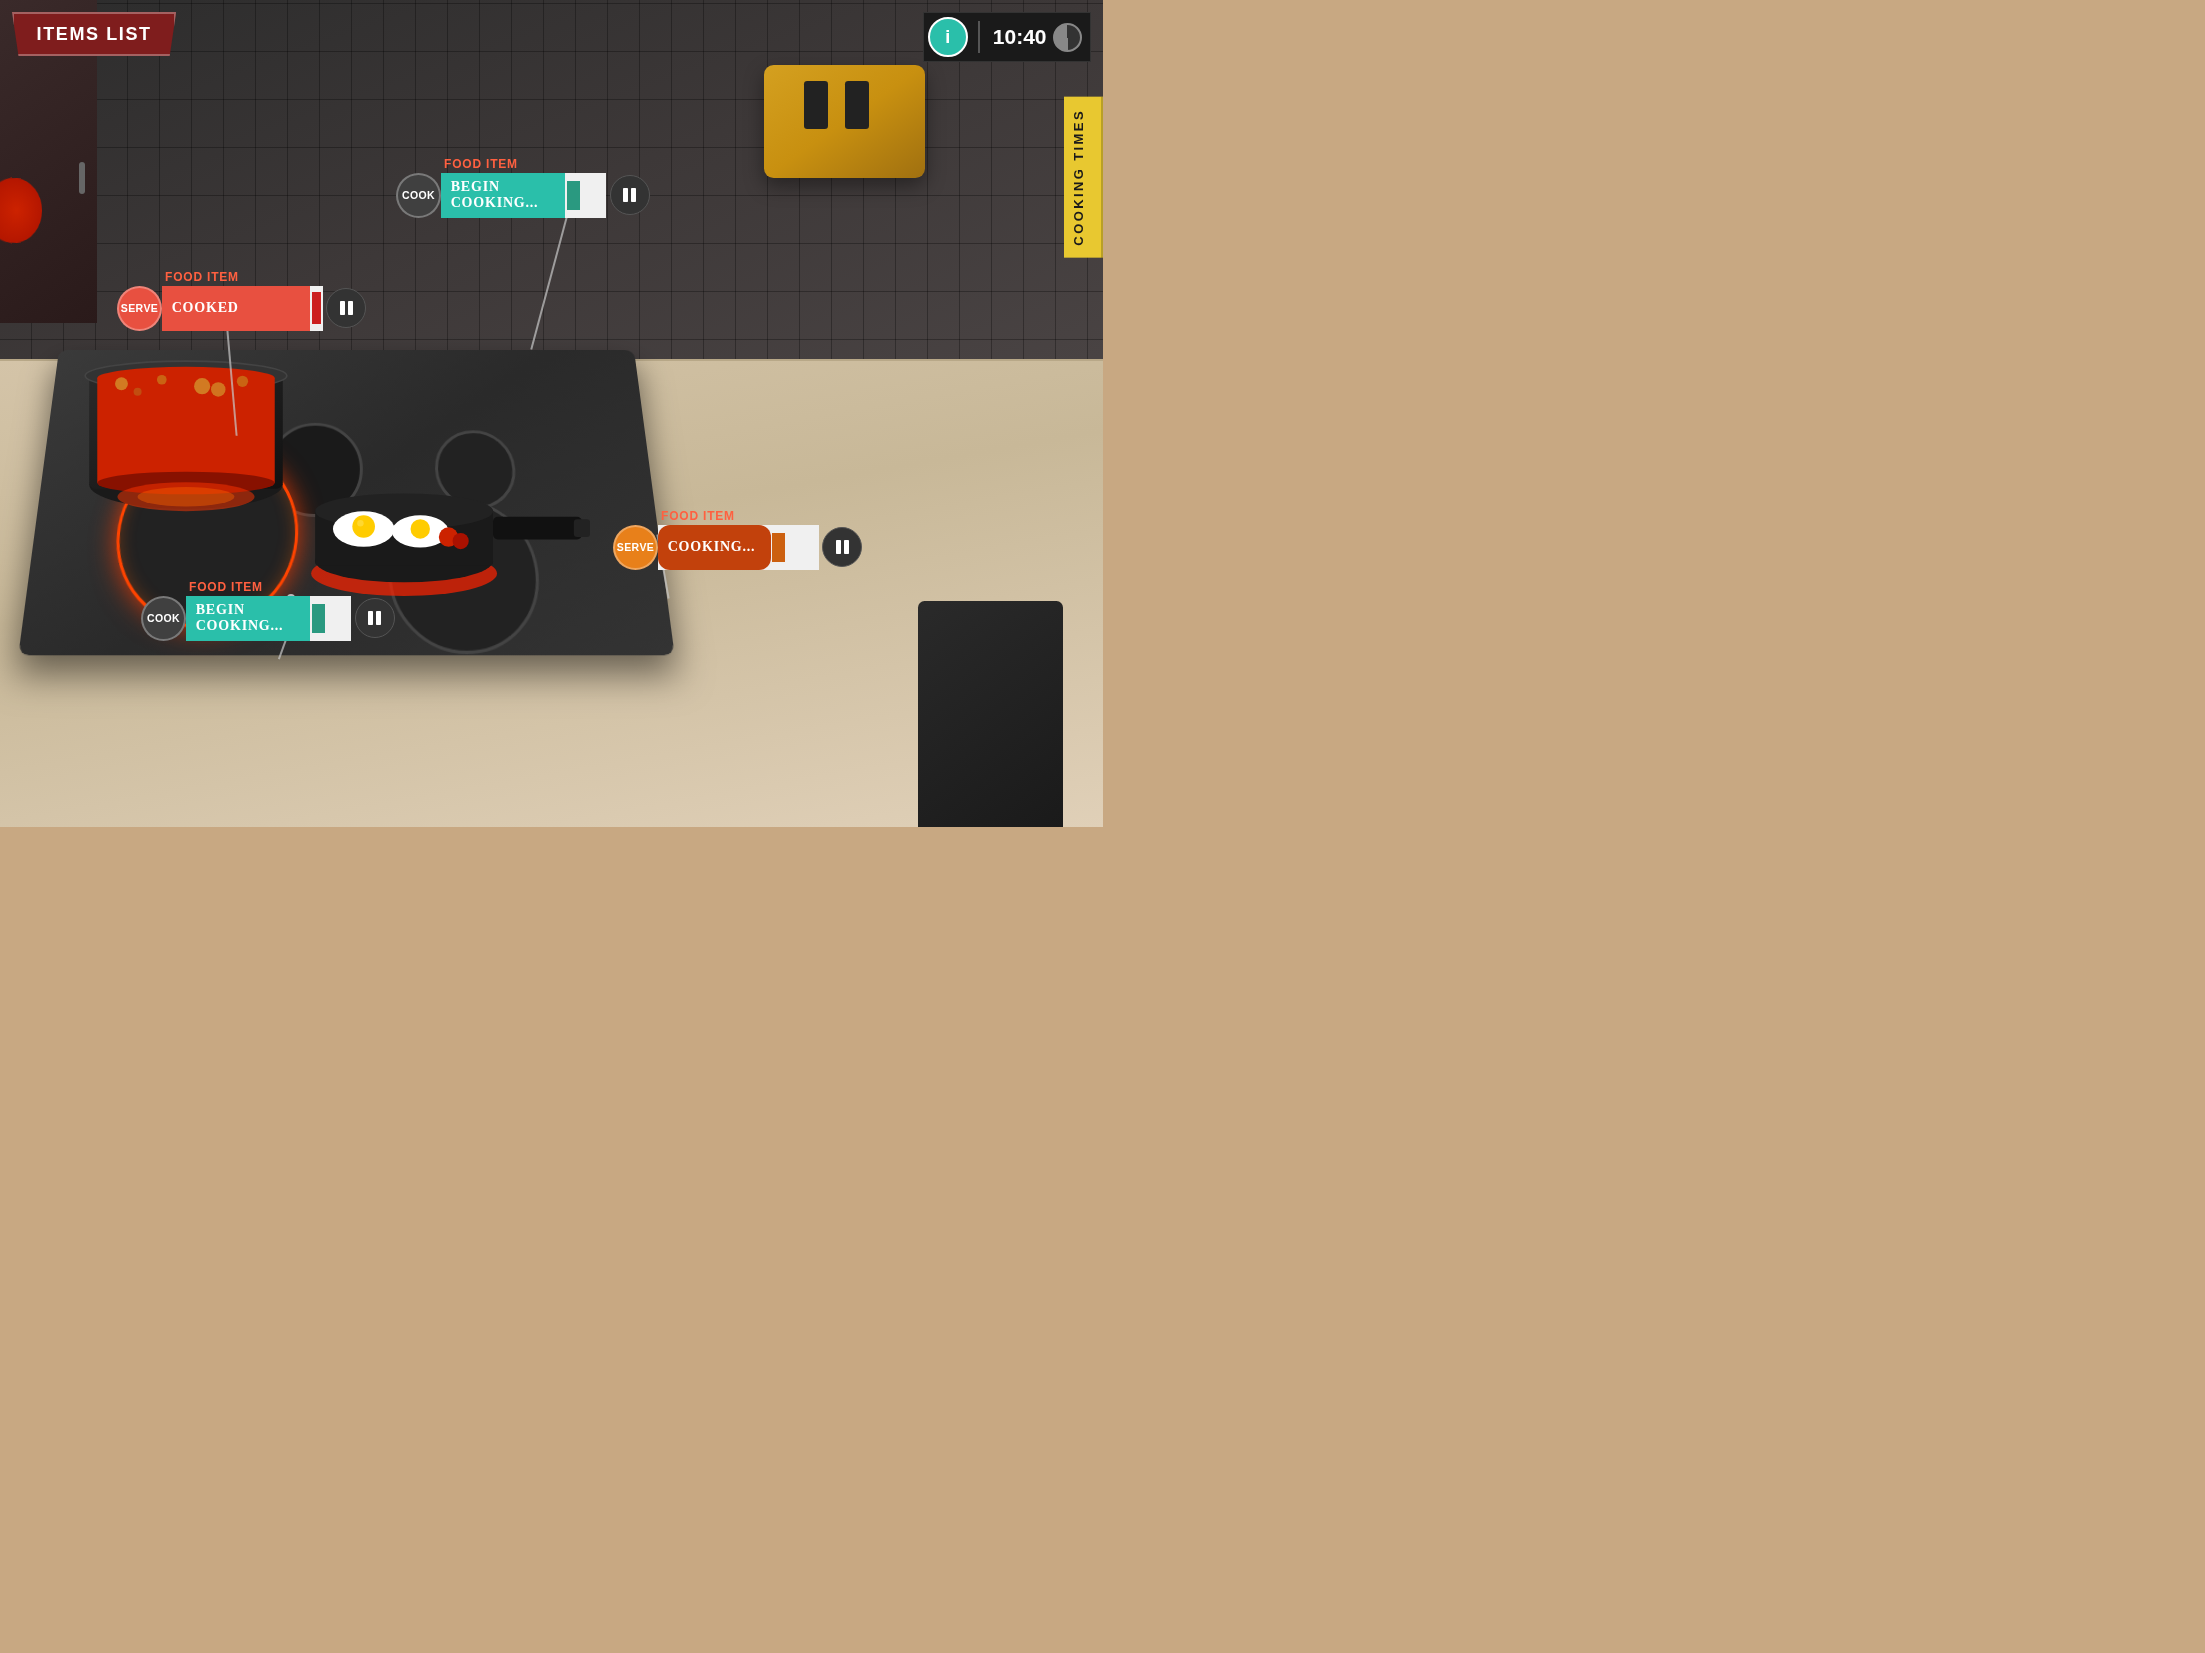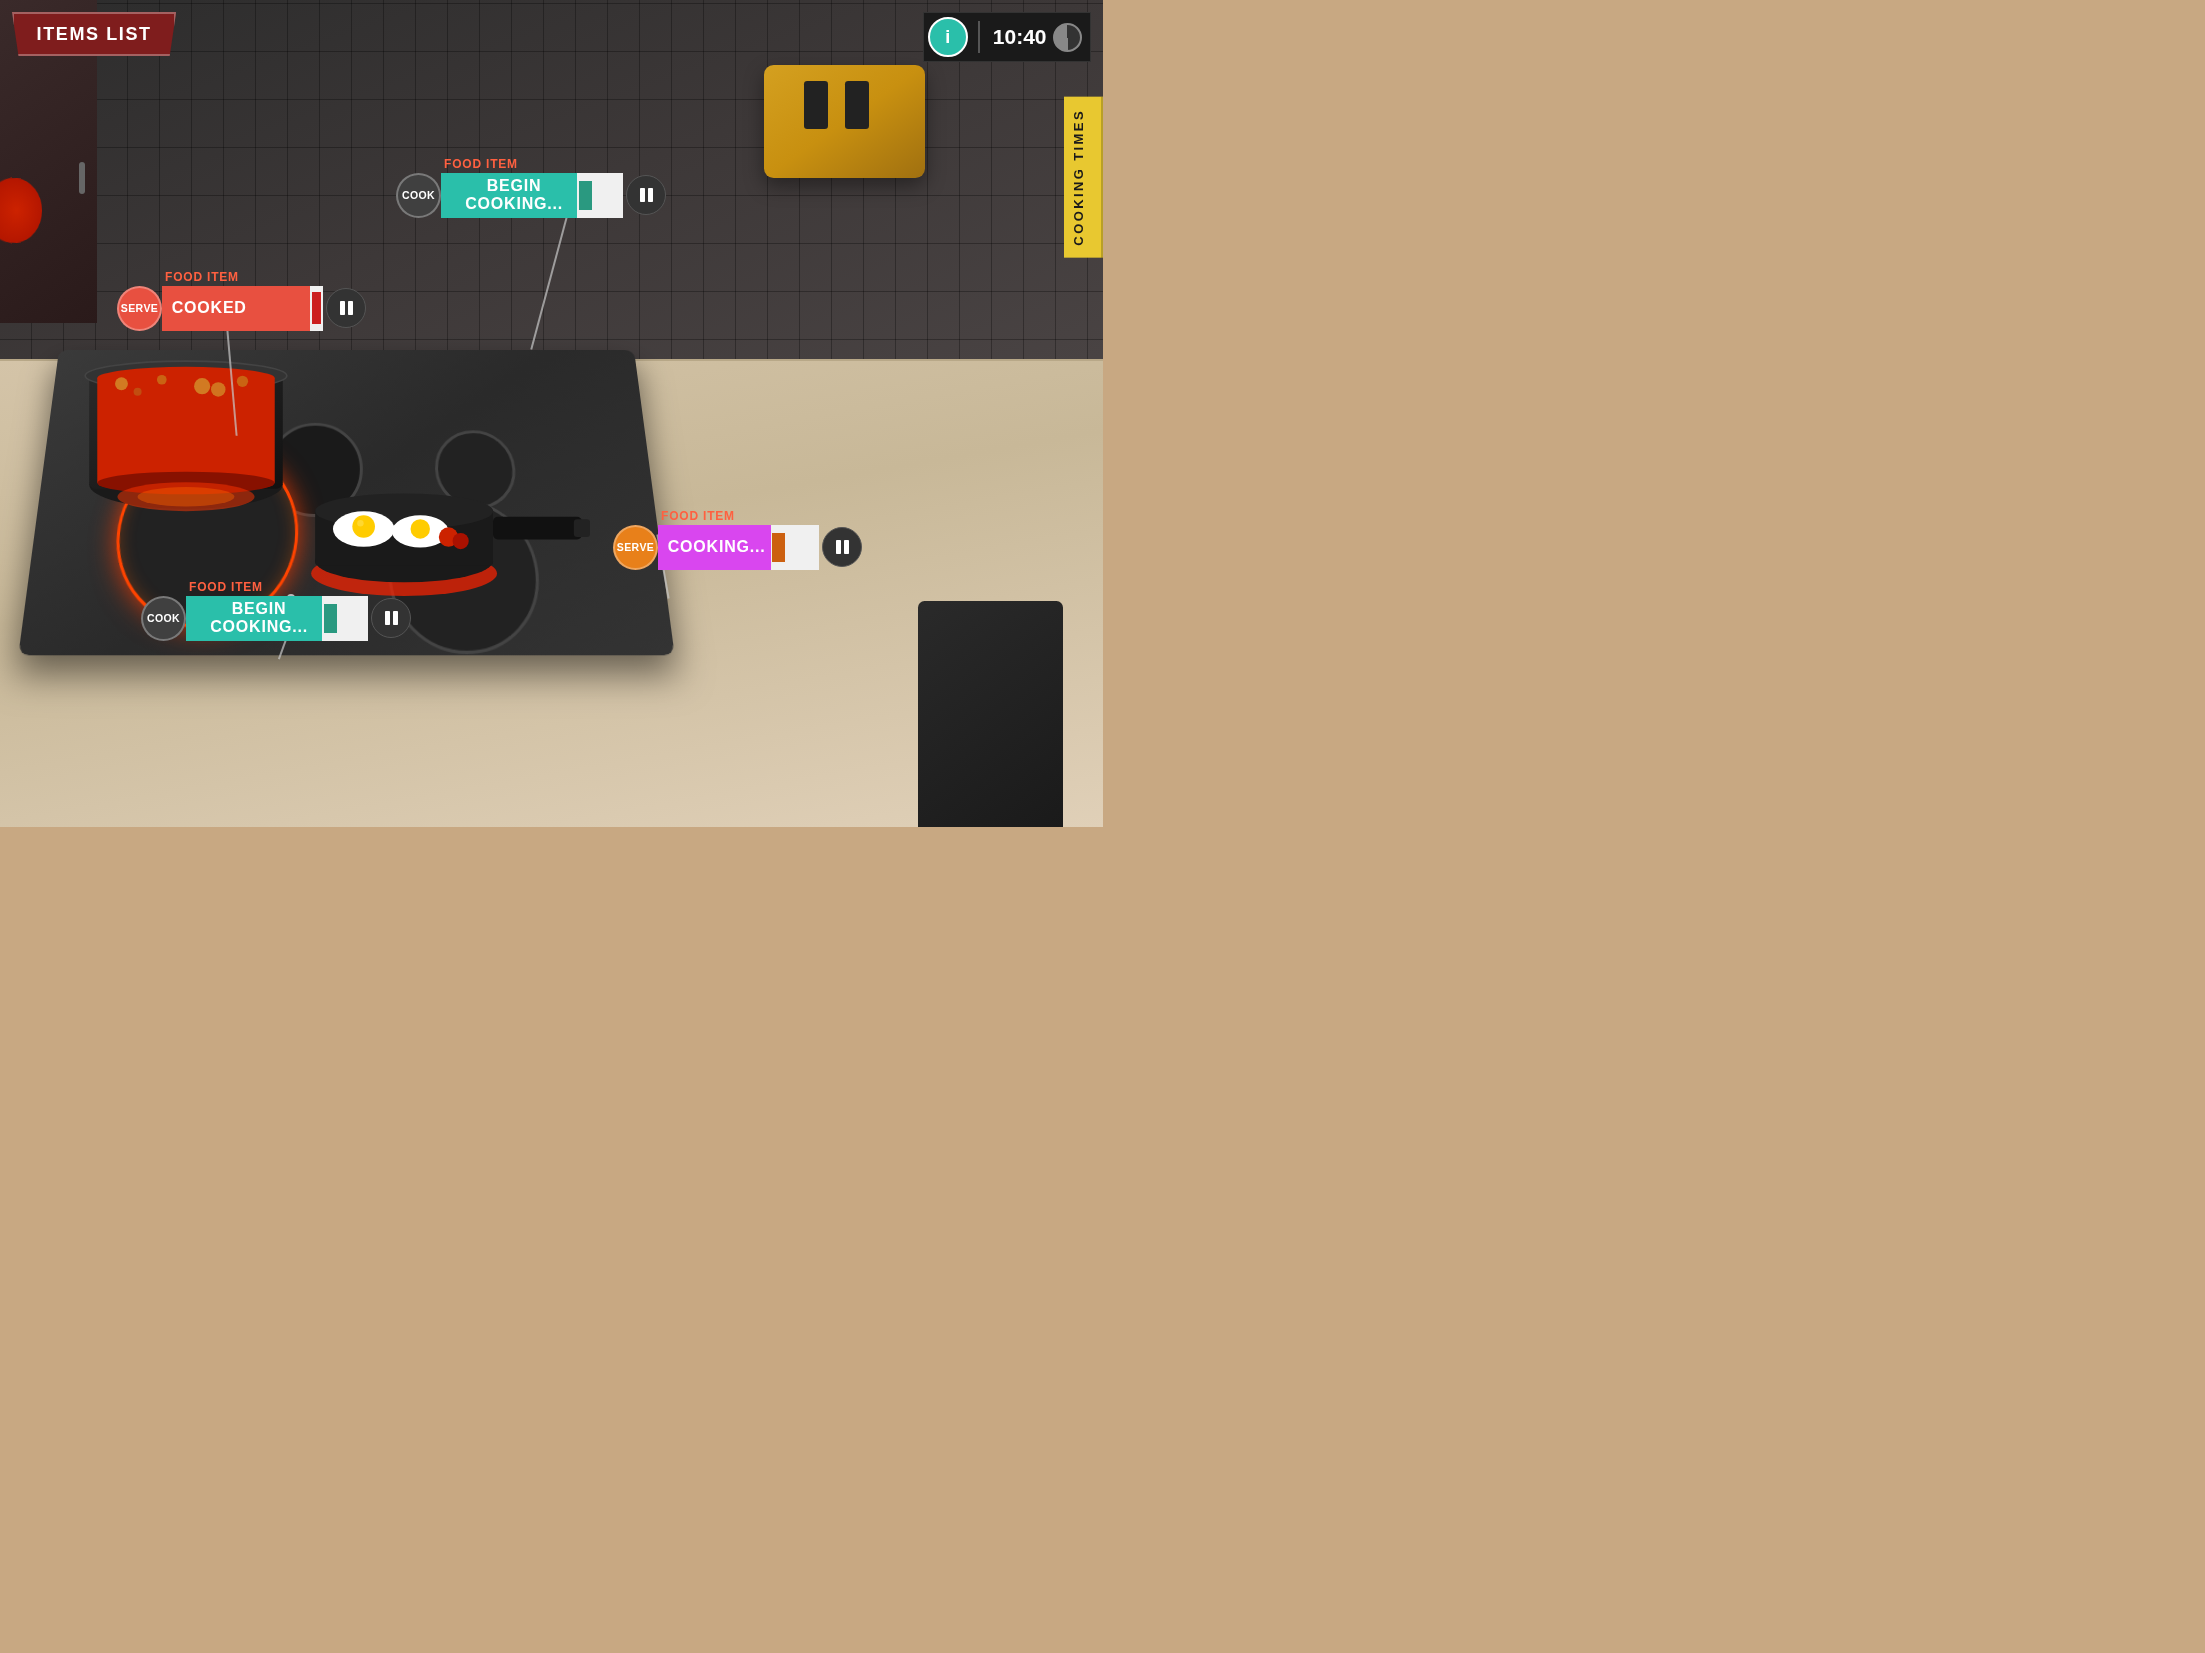--- a/index.html
+++ b/index.html
@@ -293,43 +293,43 @@
       overflow: hidden;
       flex-grow: 1;
       min-width: 161px;
     }
 
     .progress-bar-fill {
       height: 100%;
       display: flex;
       align-items: center;
       padding-left: 9.7px;
-      font-size: 16px;
+      font-size: 14px;
       font-weight: 900;
-      font-family: Liberation Sans, sans-serif;
+      font-family: Liberation Serif, serif;
       letter-spacing: 0.8px;
-      text-align: center;
     }
 
     .progress-bar-fill-teal {
       background: #2abfaa;
       color: white;
       width: 75%;
     }
 
     .progress-bar-fill-red {
       background: #e85040;
       color: #ffffff;
       width: 92%;
     }
 
     .progress-bar-fill-orange {
-      background: #d946ef;
+      background: #c2410c;
       color: white;
       width: 70%;
+      border-radius: 12px;
     }
 
     .progress-indicator {
       width: 13px;
       height: 29px;
       background: #2a9980;
       margin-left: 1.6px;
       flex-shrink: 0;
     }
 

